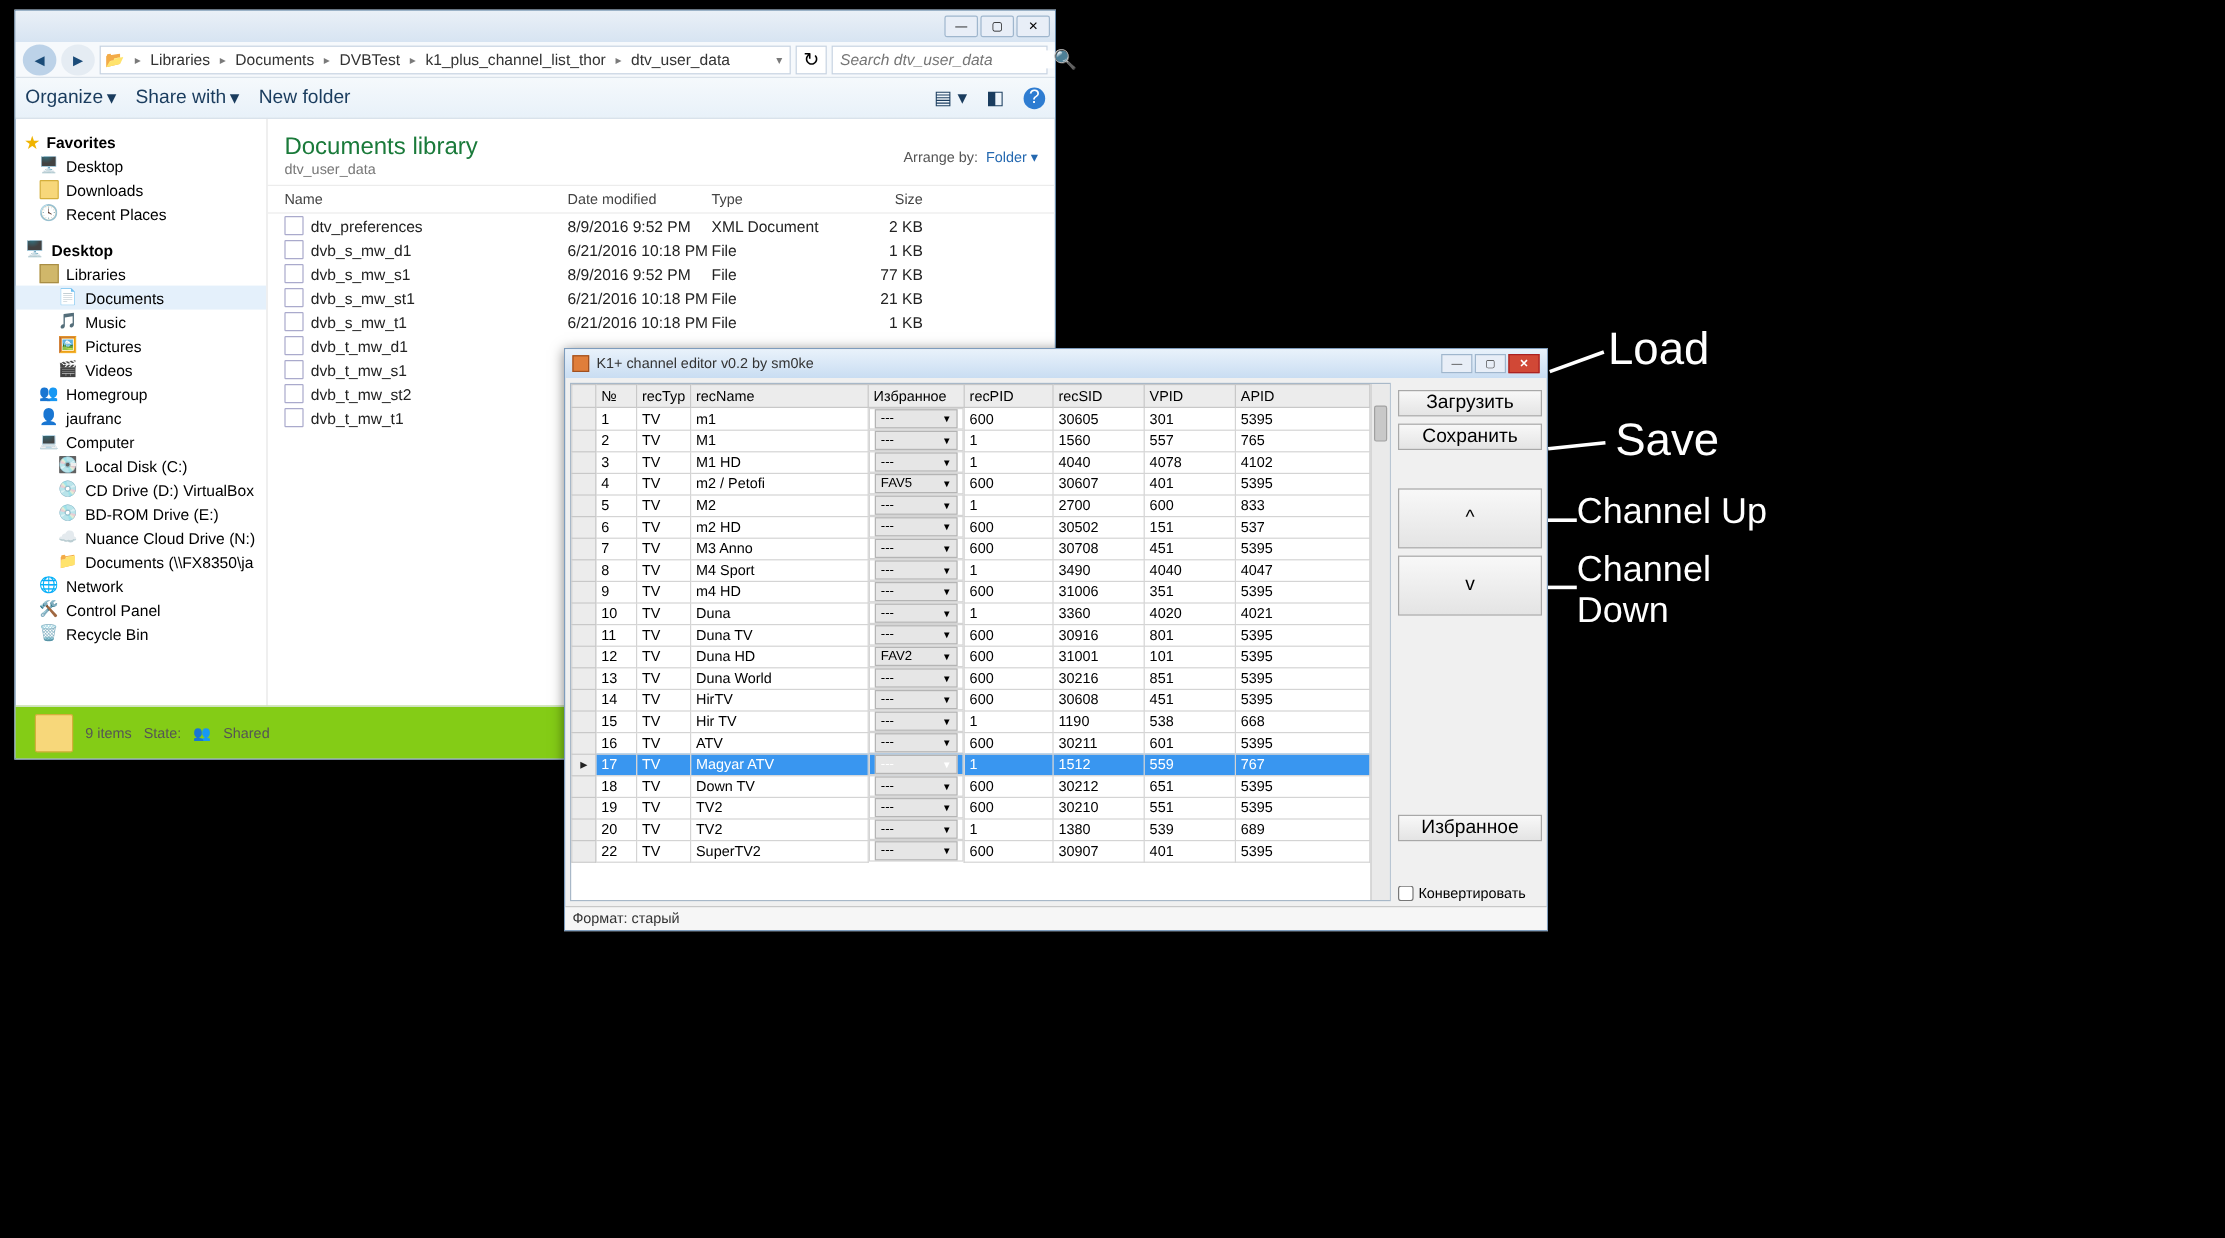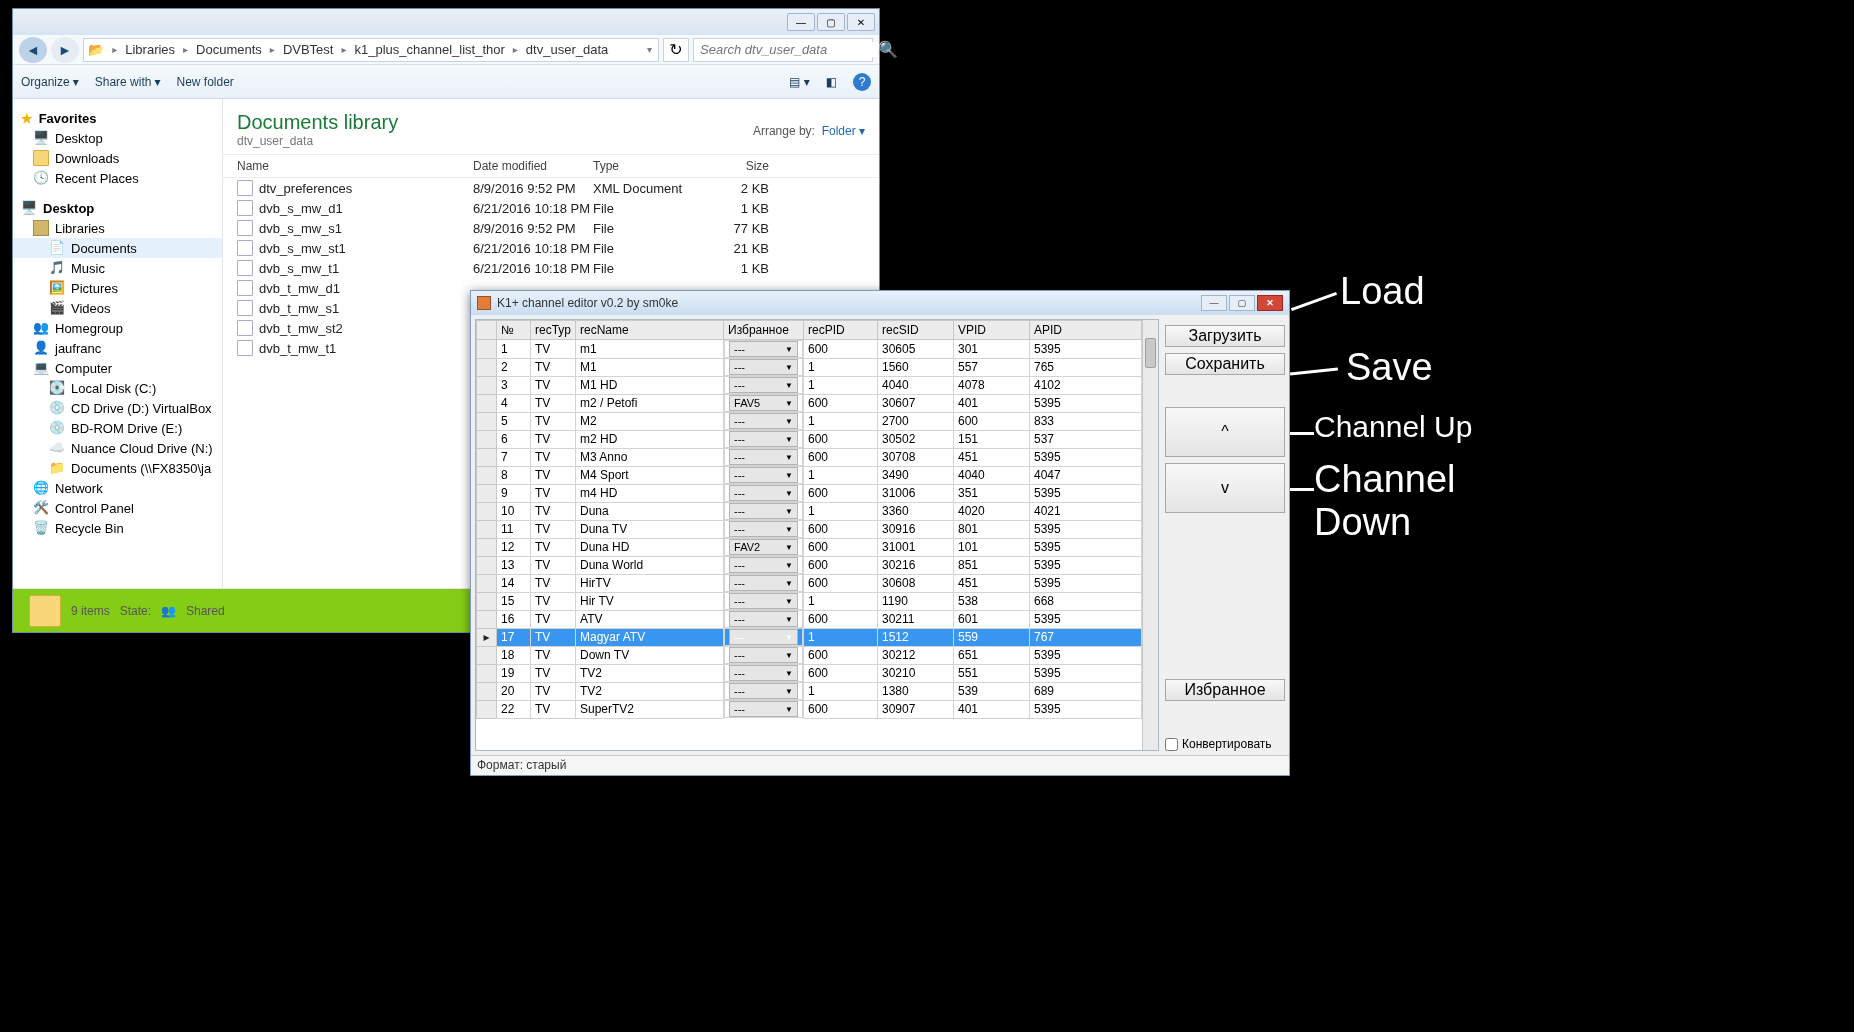--- a/index.html
+++ b/index.html
@@ -14,21 +14,21 @@
 .wbtn { width:28px; height:18px; border:1px solid #9fb6cd; background:#e8eef7; display:flex; align-items:center; justify-content:center; font-size:10px; cursor:pointer; border-radius:2px; }
 .exp-nav { height:30px; background:#f6f9fc; display:flex; align-items:center; padding:0 6px; gap:4px; border-bottom:1px solid #d9e1e9; }
 .navbtn { width:28px; height:26px; border-radius:50%; background:#bcd2e8; display:flex; align-items:center; justify-content:center; font-size:14px; color:#1a4b78; cursor:pointer; }
 .navbtn.fwd { background:#e5ecf3; }
 .breadcrumb { flex:1; height:24px; border:1px solid #c6d3e1; background:#fff; display:flex; align-items:center; font-size:13px; overflow:hidden; }
 .crumb { padding:0 4px; color:#333; white-space:nowrap; }
 .crumb-sep { padding:0 4px; color:#7a7a7a; font-size:10px; }
 .refresh { width:26px; height:24px; border:1px solid #c6d3e1; background:#fff; display:flex;align-items:center;justify-content:center; }
 .search { width:180px; height:24px; border:1px solid #c6d3e1; background:#fff; display:flex; align-items:center; padding:0 6px; }
 .search input { border:none; outline:none; flex:1; font-size:13px; color:#888; font-style:italic; }
-.toolbar { height:34px; background:linear-gradient(#f5f9fc,#e8f1f9); border-bottom:1px solid #d0dbe6; display:flex; align-items:center; padding:0 8px; gap:16px; font-size:12px; color:#1a3c5e; }
+.toolbar { height:34px; background:linear-gradient(#f5f9fc,#e8f1f9); border-bottom:1px solid #d0dbe6; display:flex; align-items:center; padding:0 8px; gap:16px; font-size:16px; color:#1a3c5e; }
 .tool { display:flex; align-items:center; gap:3px; cursor:pointer; }
 .tool-spacer { flex:1; }
 .exp-body { display:flex; height: calc(100% - 26px - 30px - 34px - 44px); }
 .nav-pane { width:210px; border-right:1px solid #e5e5e5; padding:10px 0; font-size:13px; overflow:hidden; }
 .nav-group { margin-bottom:10px; }
 .nav-item { display:flex; align-items:center; gap:6px; padding:2px 8px 2px 20px; cursor:pointer; }
 .nav-item.bold { font-weight:600; padding-left:8px; }
 .nav-item.sel { background:#e4f0fb; }
 .nav-icon { width:16px; height:16px; display:inline-block; }
 .folder-ico { background:#f7d77a; border:1px solid #d4ae3b; border-radius:1px; }
@@ -715,14 +715,14 @@
   <div class="ch-status">Формат:  старый</div>
 </div>
 
 <div class="anno-line" style="left:1290px; top:300px; width:48px; transform:rotate(-20deg)"></div>
 <div class="anno" style="left:1340px; top:270px">Load</div>
 <div class="anno-line" style="left:1290px; top:370px; width:48px; transform:rotate(-6deg)"></div>
 <div class="anno" style="left:1346px; top:346px">Save</div>
 <div class="anno-line" style="left:1290px; top:432px; width:24px"></div>
 <div class="anno" style="left:1314px; top:410px;font-size:30px">Channel Up</div>
 <div class="anno-line" style="left:1290px; top:488px; width:24px"></div>
-<div class="anno" style="left:1314px; top:458px;font-size:38px;white-space:pre-line">Channel
+<div class="anno" style="left:1314px; top:458px;font-size:30px;white-space:pre-line">Channel
 Down</div>
 
 </body></html>

